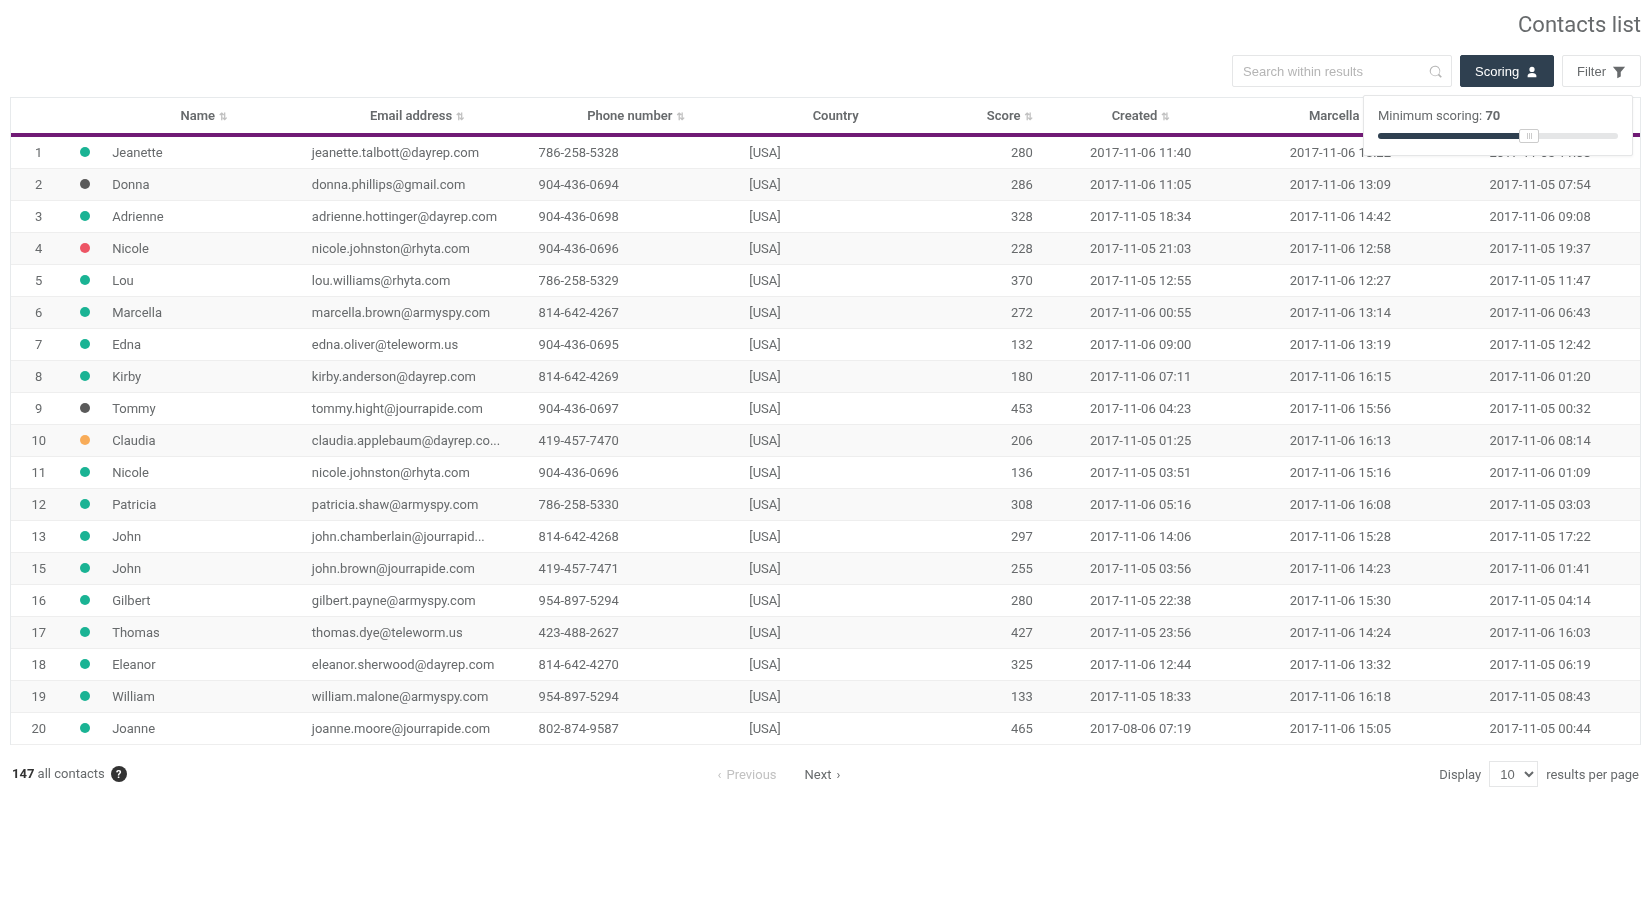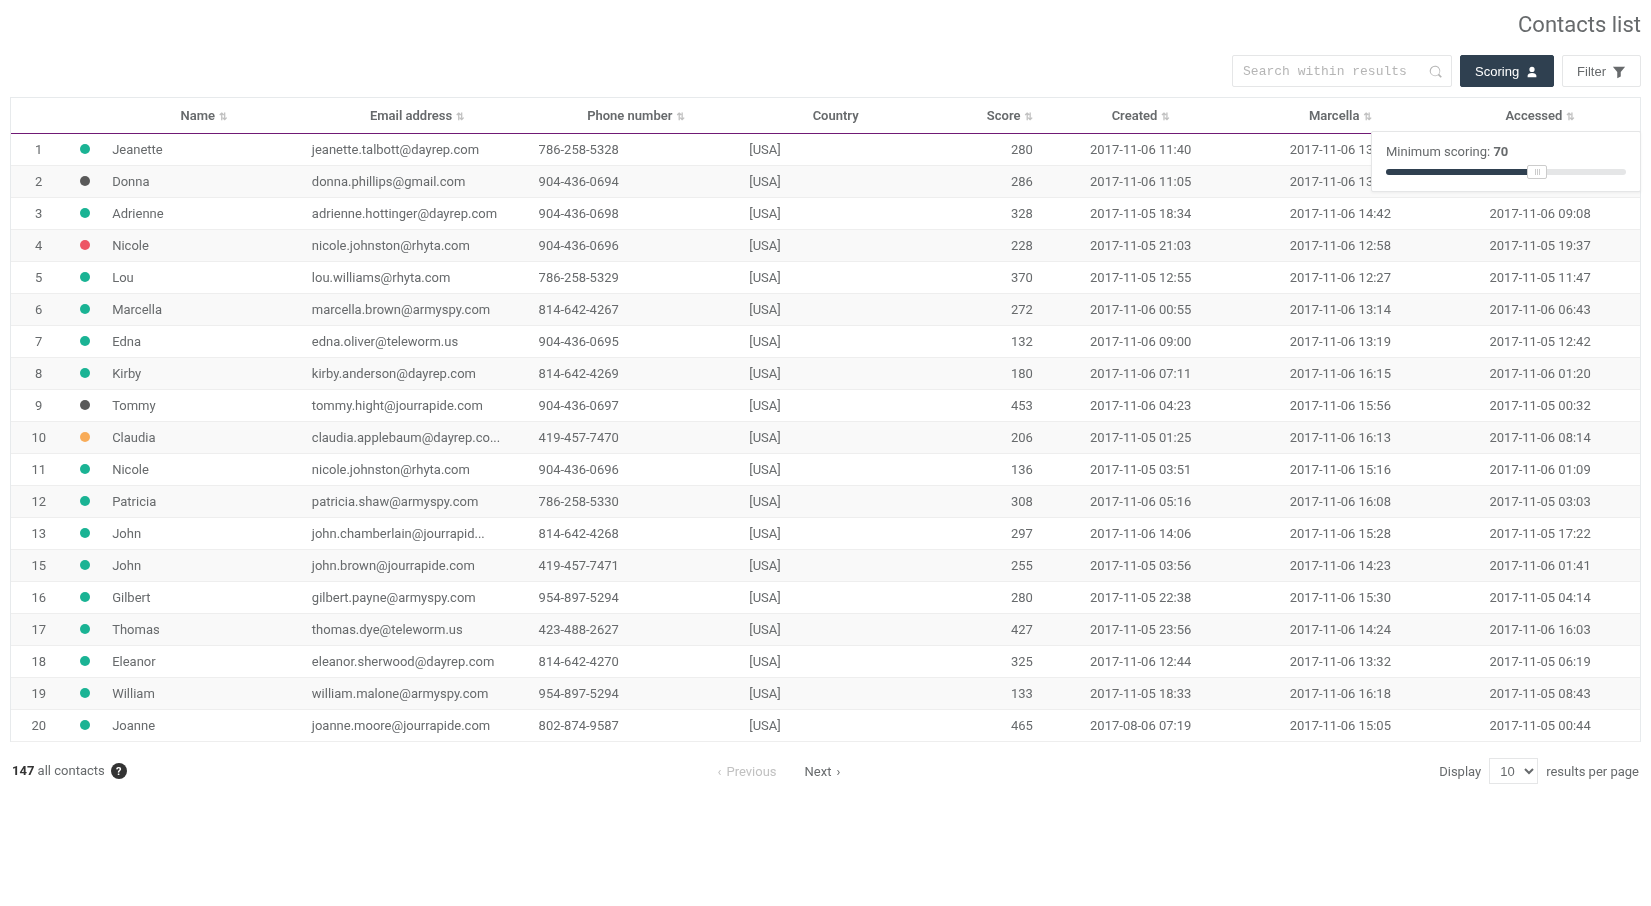--- a/index.html
+++ b/index.html
@@ -34,21 +34,20 @@
   height: 32px;
   width: 220px;
   padding: 0 8px 0 10px;
 }
 .search-box input {
   border: none;
   outline: none;
   width: 100%;
   font-size: 13px;
   color: #737373;
-  font-family: Liberation Mono, monospace;
 }
 .search-box input::placeholder { color: #b5b5b5; }
 .search-box .icon { color: #b5b5b5; }
 .btn {
   display: inline-flex;
   align-items: center;
   gap: 6px;
   height: 32px;
   padding: 0 14px;
   border-radius: 2px;
@@ -60,29 +59,28 @@
   justify-content: center;
 }
 .btn-dark {
   background: #2f4050;
   border-color: #2f4050;
   color: #fff;
 }
 .popover {
   position: absolute;
   top: 40px;
-  right: 0;
+  right: 8px;
   width: 270px;
   background: #fff;
   border: 1px solid #e5e6e7;
   border-radius: 2px;
   padding: 12px 14px 16px;
   box-shadow: 0 1px 3px rgba(0,0,0,.05);
   z-index: 10;
-  margin-top: 36px;
 }
 .popover-label { font-size: 13px; color: #676a6c; margin-bottom: 10px; }
 .slider-wrap { display: flex; align-items: center; }
 .slider-track {
   position: relative;
   height: 6px;
   flex: 1;
   background: #e5e6e7;
   border-radius: 3px;
 }
@@ -114,21 +112,21 @@
 }
 table {
   width: 100%;
   border-collapse: collapse;
 }
 thead th {
   font-weight: 600;
   color: #676a6c;
   text-align: left;
   padding: 10px 8px;
-  border-bottom: 1px solid #701a75;
+  border-bottom: 4px solid #701a75;
   white-space: nowrap;
 }
 th.center, td.center { text-align: center; }
 th.right, td.right { text-align: right; }
 tbody tr:nth-child(even) { background: #f9f9f9; }
 tbody td {
   padding: 8px 8px;
   border-bottom: 1px solid #eee;
   white-space: nowrap;
   overflow: hidden;

